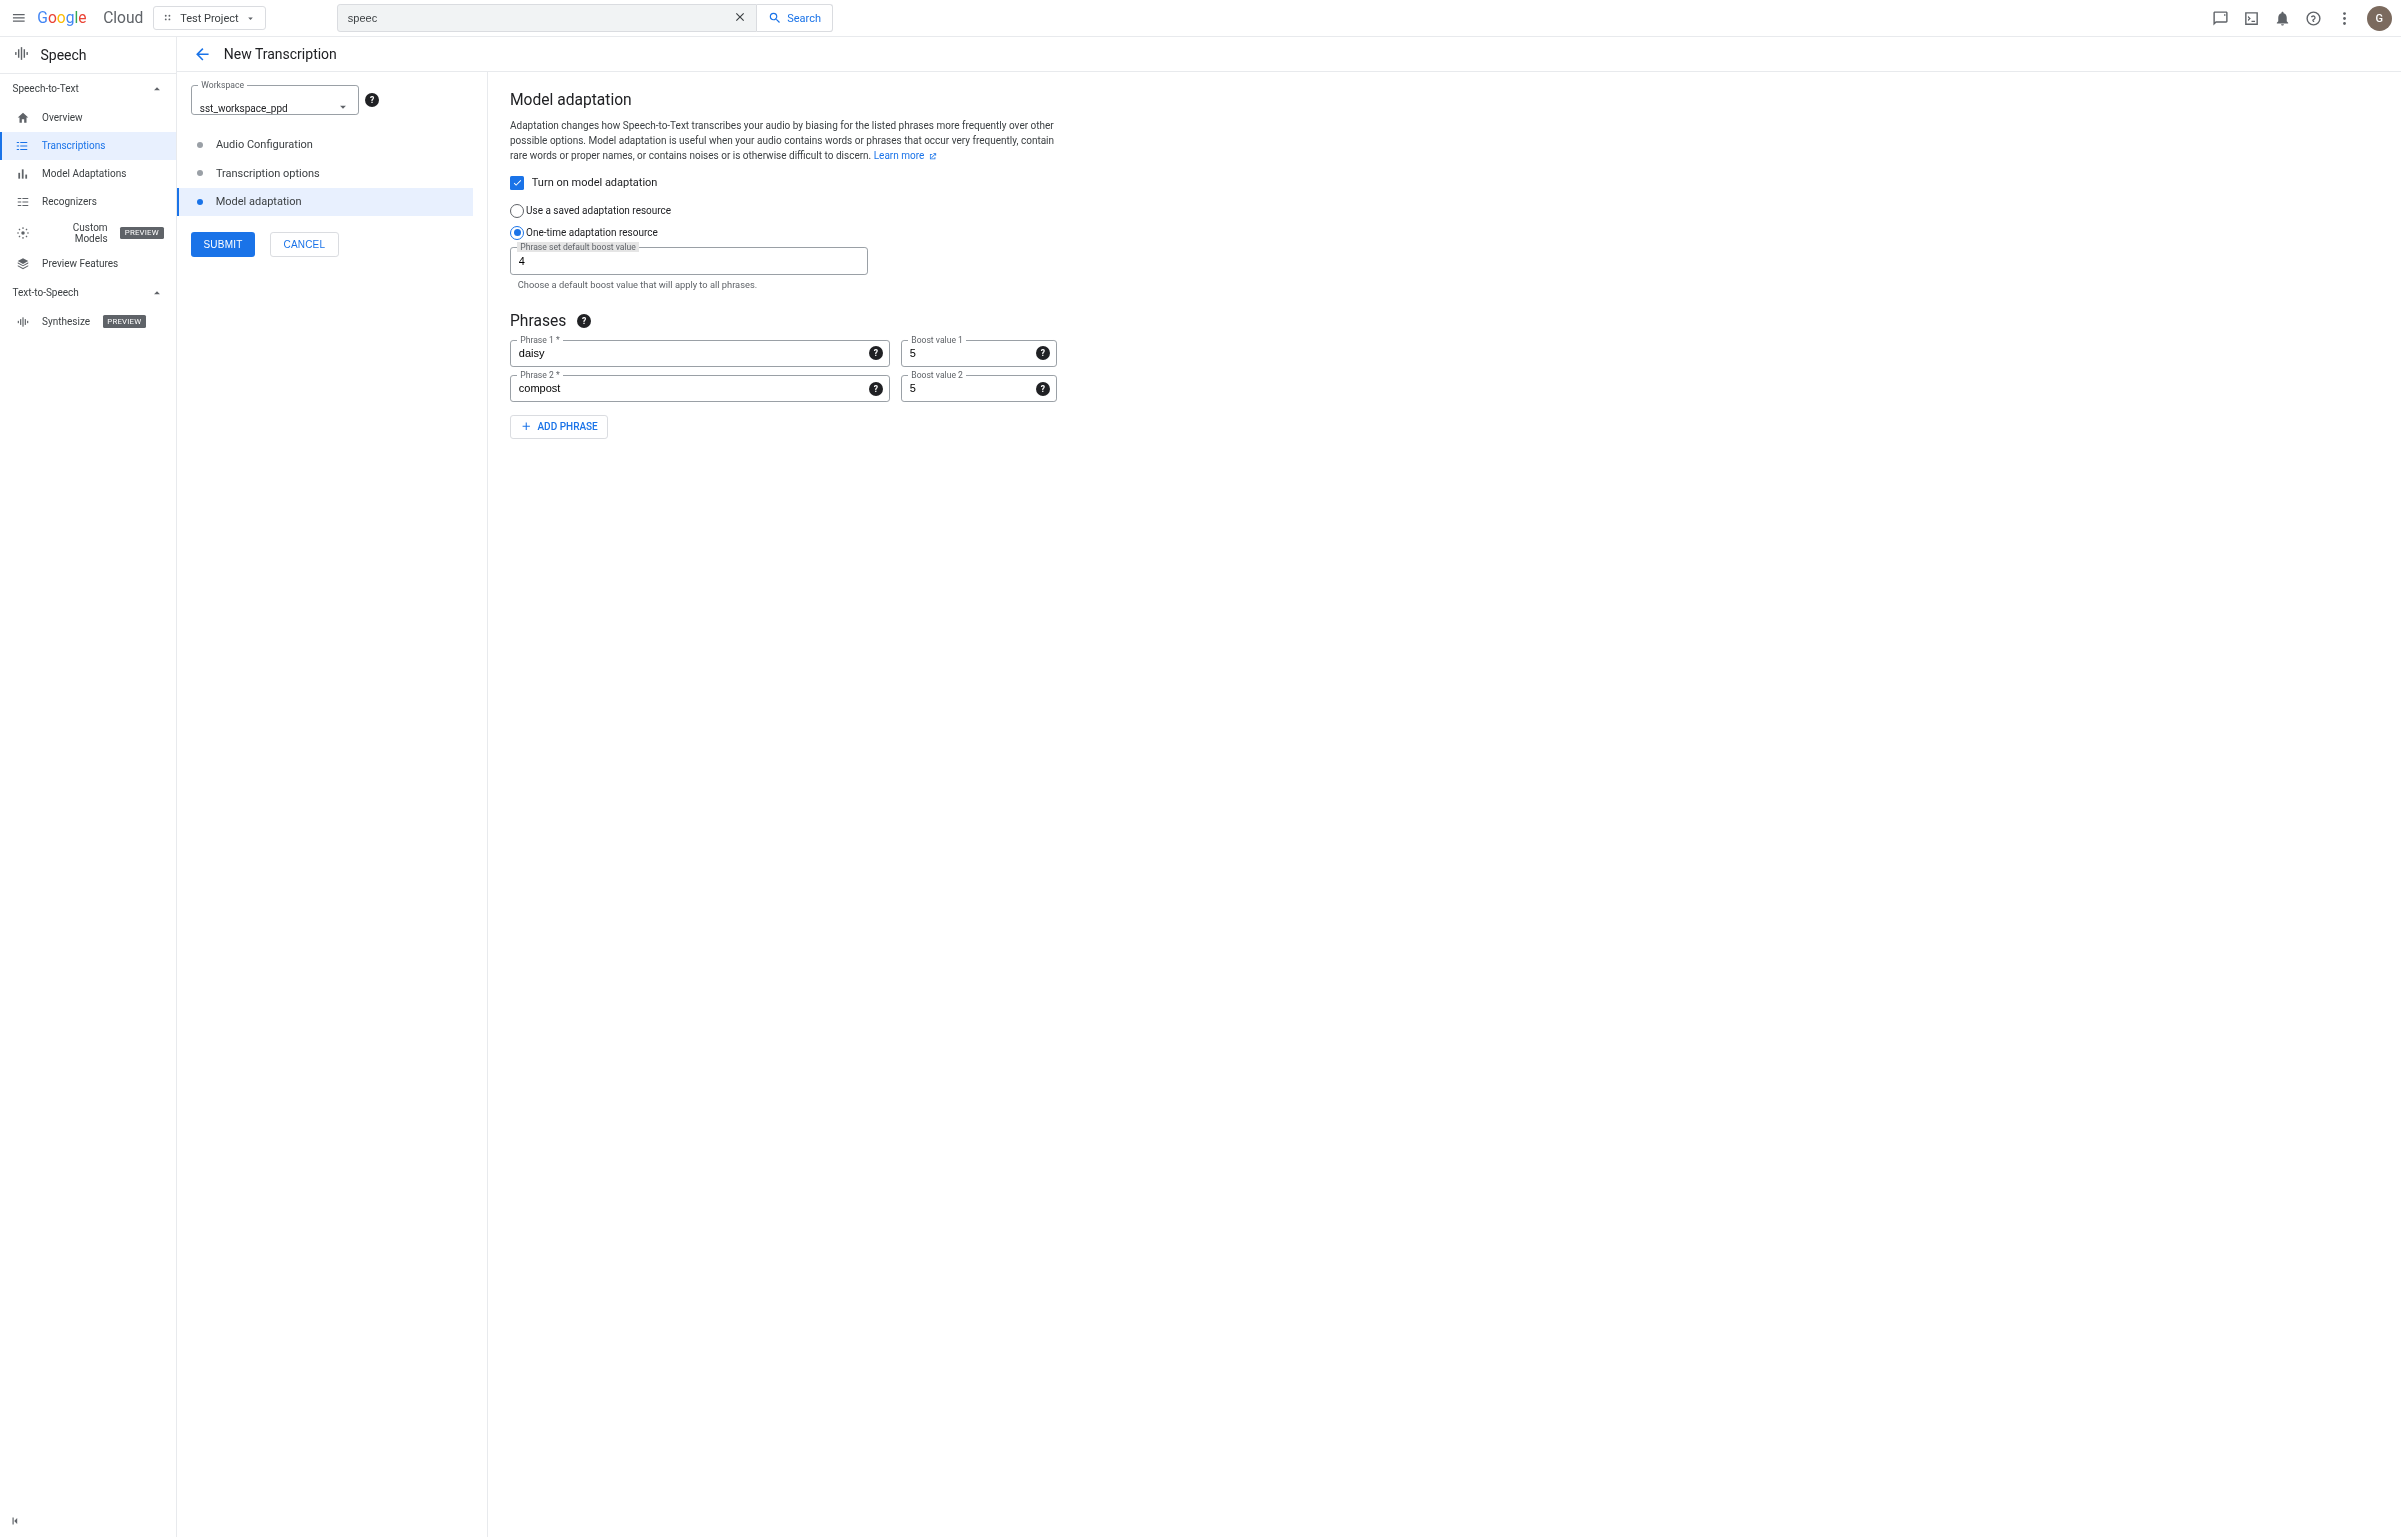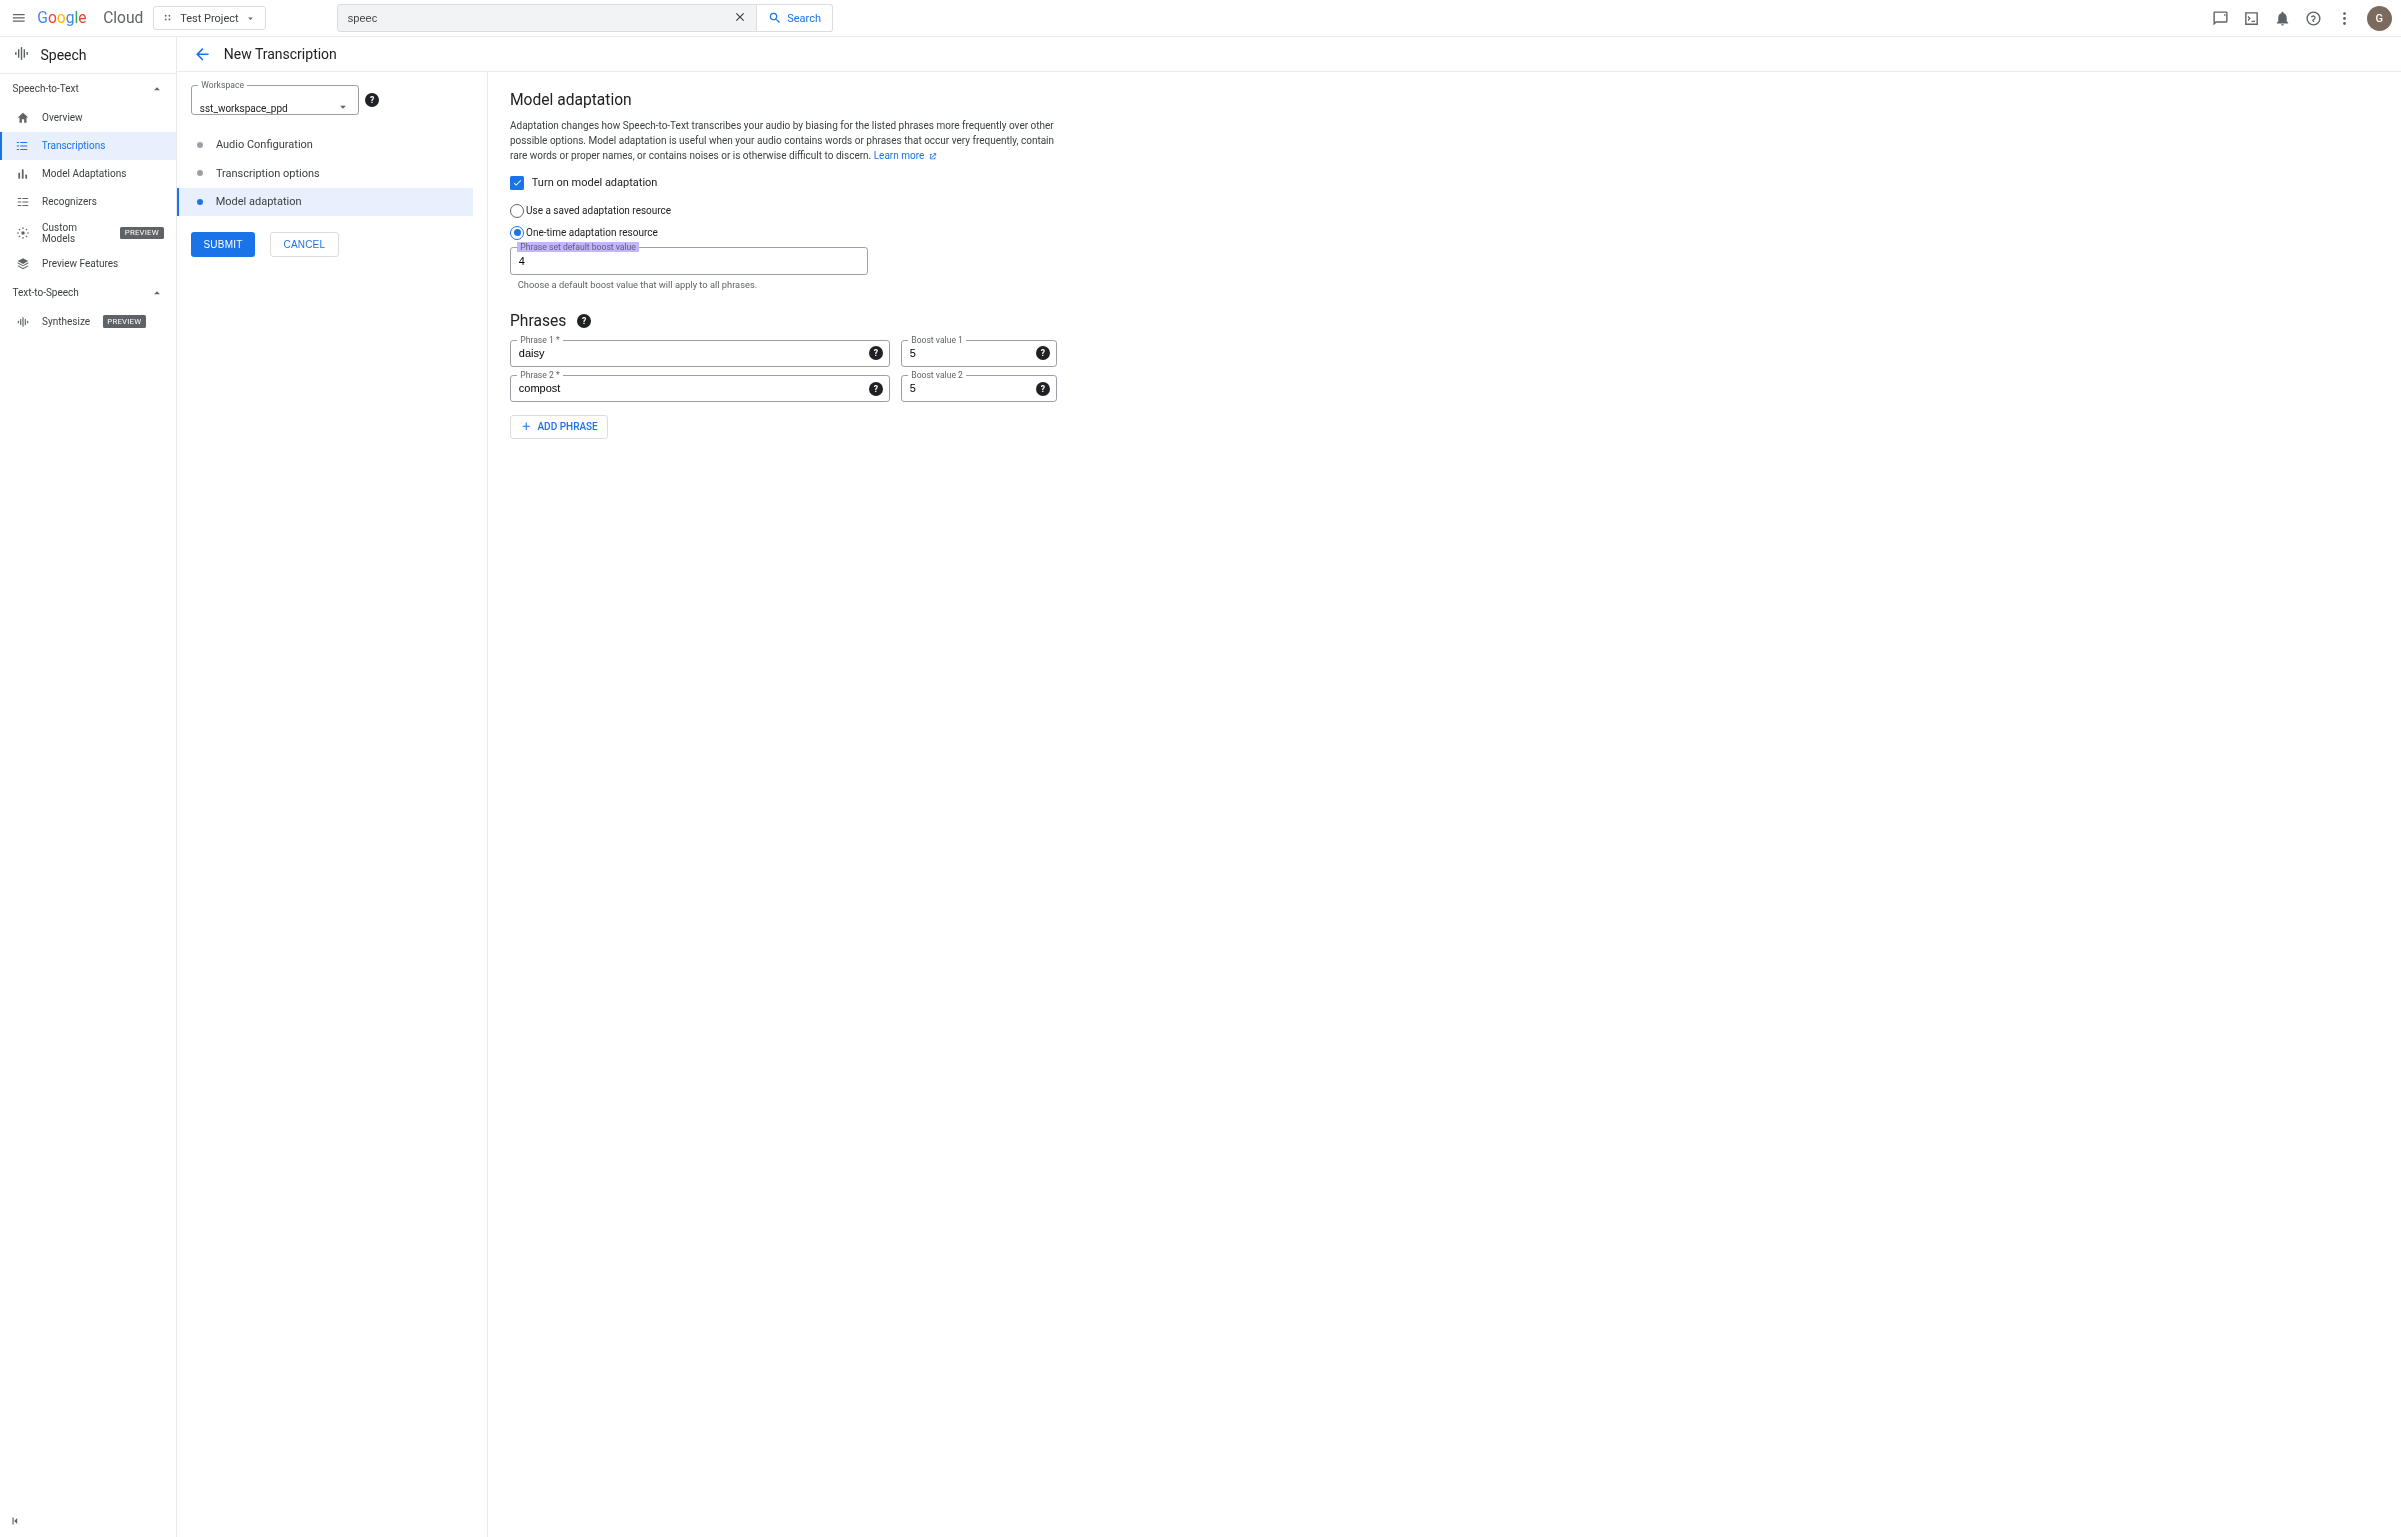--- a/index.html
+++ b/index.html
@@ -20,21 +20,21 @@
 .searchbtn svg { width: 14px; height: 14px; fill: #1a73e8; }
 .spacer { flex: 1; }
 .topicons { display: flex; align-items: center; gap: 14px; }
 .topicons .ticon { width: 17px; height: 17px; cursor: pointer; fill: #5f6368; display:flex; align-items:center; justify-content:center; }
 .avatar { width: 25px; height: 25px; border-radius: 50%; background: #7b6a5e; color: #fff; display: flex; align-items: center; justify-content: center; font-weight: 500; }
 .shell { display: flex; height: calc(100vh - 37px); }
 .sidebar { width: 177px; border-right: 0.8px solid #e8eaed; display: flex; flex-direction: column; position: relative; }
 .sidebar-header { display: flex; align-items: center; gap: 11px; height: 37px; padding: 0 12.5px; border-bottom: 0.8px solid #e8eaed; font-size: 14px; color: #202124; }
 .product-icon svg { width: 17px; height: 17px; }
 .nav-section-title { display: flex; align-items: center; justify-content: space-between; padding: 7.8px 12.5px; font-size: 10px; color: #3c4043; cursor: pointer; }
-.nav-item { display: flex; align-items: center; gap: 12.5px; padding: 6.2px 12.5px 6.2px 15.6px; font-size: 10px; color: #3c4043; cursor: pointer; min-height: 28px; }
+.nav-item { display: flex; align-items: center; gap: 12.5px; padding: 6.2px 12.5px 6.2px 15.6px; font-size: 10px; color: #3c4043; cursor: pointer; min-height: 28px; text-align: right; }
 .nav-item.active { color: #1a73e8; background: #e8f0fe; border-left: 2.3px solid #1a73e8; padding-left: 13.2px; }
 .nav-item .nicon { width: 14px; height: 14px; display: flex; align-items: center; justify-content: center; }
 .nav-item .nicon svg { width: 14px; height: 14px; fill: #5f6368; }
 .nav-item.active .nicon svg { fill: #1a73e8; }
 .badge { background: #5f6368; color: #fff; font-size: 7.8px; padding: 1.6px 4.7px; border-radius: 1.6px; letter-spacing: 0.2px; }
 .collapse-ctrl { position: absolute; bottom: 6.2px; left: 6.2px; width: 18.7px; height: 18.7px; cursor: pointer; display:flex; align-items:center; justify-content:center; }
 .main { flex: 1; display: flex; flex-direction: column; overflow: auto; }
 .main-header { display: flex; align-items: center; gap: 12.5px; padding: 7.8px 15.6px; border-bottom: 0.8px solid #e8eaed; }
 .back-arrow { width: 18.7px; height: 18.7px; cursor: pointer; }
 .back-arrow svg { fill: #1a73e8; }
@@ -60,21 +60,21 @@
 .link { color: #1a73e8; text-decoration: none; }
 .link svg { width: 9.3px; height: 9.3px; fill: #1a73e8; vertical-align: middle; margin-left: 1.6px; }
 .chk-row { display: flex; align-items: center; gap: 7.8px; margin-bottom: 14px; }
 .chkbox { width: 14px; height: 14px; border-radius: 1.6px; background: #1a73e8; display: flex; align-items: center; justify-content: center; cursor: pointer; }
 .chkbox svg { width: 11px; height: 11px; fill: #fff; }
 .radio-row { display: flex; align-items: center; gap: 2px; margin-bottom: 7.8px; font-size: 10px; }
 .radio { width: 14px; height: 14px; border: 1.6px solid #5f6368; border-radius: 50%; display: flex; align-items: center; justify-content: center; cursor: pointer; }
 .radio.checked { border-color: #1a73e8; }
 .radio.checked::after { content: ''; width: 7px; height: 7px; border-radius: 50%; background: #1a73e8; }
 .field-outline { position: relative; border: 0.8px solid #9aa0a6; border-radius: 3.1px; padding: 6.2px 7.8px; margin-top: 7.8px; }
-.field-outline .lbl { position: absolute; top: -6.2px; left: 6.2px; background: #c4b5fd; padding: 0 3.1px; font-size: 8.6px; color: #5f6368; }
+.field-outline .lbl { position: absolute; top: -6.2px; left: 6.2px; background: #e5e5e5; padding: 0 3.1px; font-size: 8.6px; color: #5f6368; }
 .field-outline input { border: none; outline: none; width: 100%; font-size: 11px; }
 .boost-field { width: 358px; }
 .hint { font-size: 9.3px; color: #5f6368; margin-top: 4.7px; margin-left: 7.8px; }
 .phrases-header { font-size: 15.6px; font-weight: 400; margin-top: 22px; margin-bottom: 9.3px; display: flex; align-items: center; gap: 4.7px; }
 .phrase-row { display: flex; gap: 11px; margin-bottom: 7.8px; }
 .phrase-field { flex: 1; position: relative; border: 0.8px solid #9aa0a6; border-radius: 3.1px; padding: 6.2px 28px 6.2px 7.8px; }
 .phrase-field .lbl { position: absolute; top: -6.2px; left: 6.2px; background: #fff; padding: 0 3.1px; font-size: 8.6px; color: #5f6368; }
 .phrase-field input { border: none; outline: none; width: 100%; font-size: 11px; }
 .phrase-field .help-circ { position: absolute; right: 6.2px; top: 50%; transform: translateY(-50%); margin: 0; }
 .boostv-field { width: 156px; position: relative; border: 0.8px solid #9aa0a6; border-radius: 3.1px; padding: 6.2px 28px 6.2px 7.8px; }

